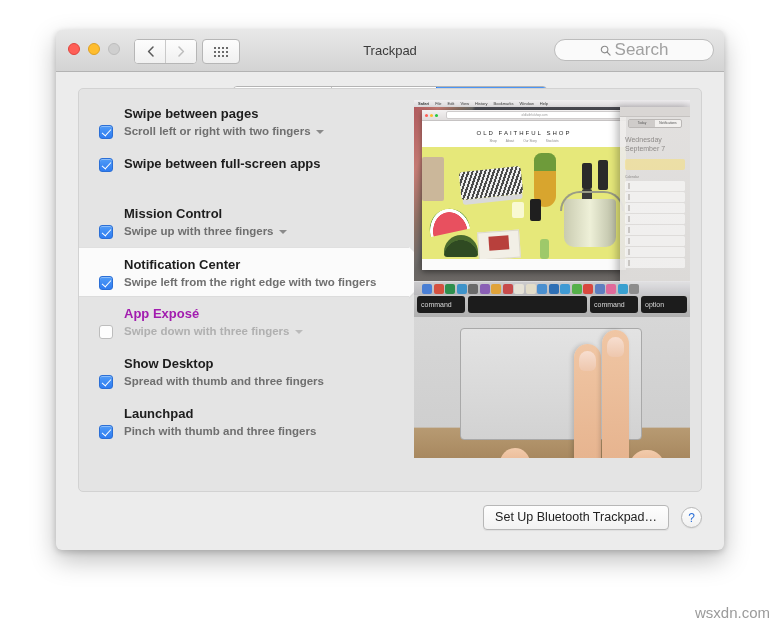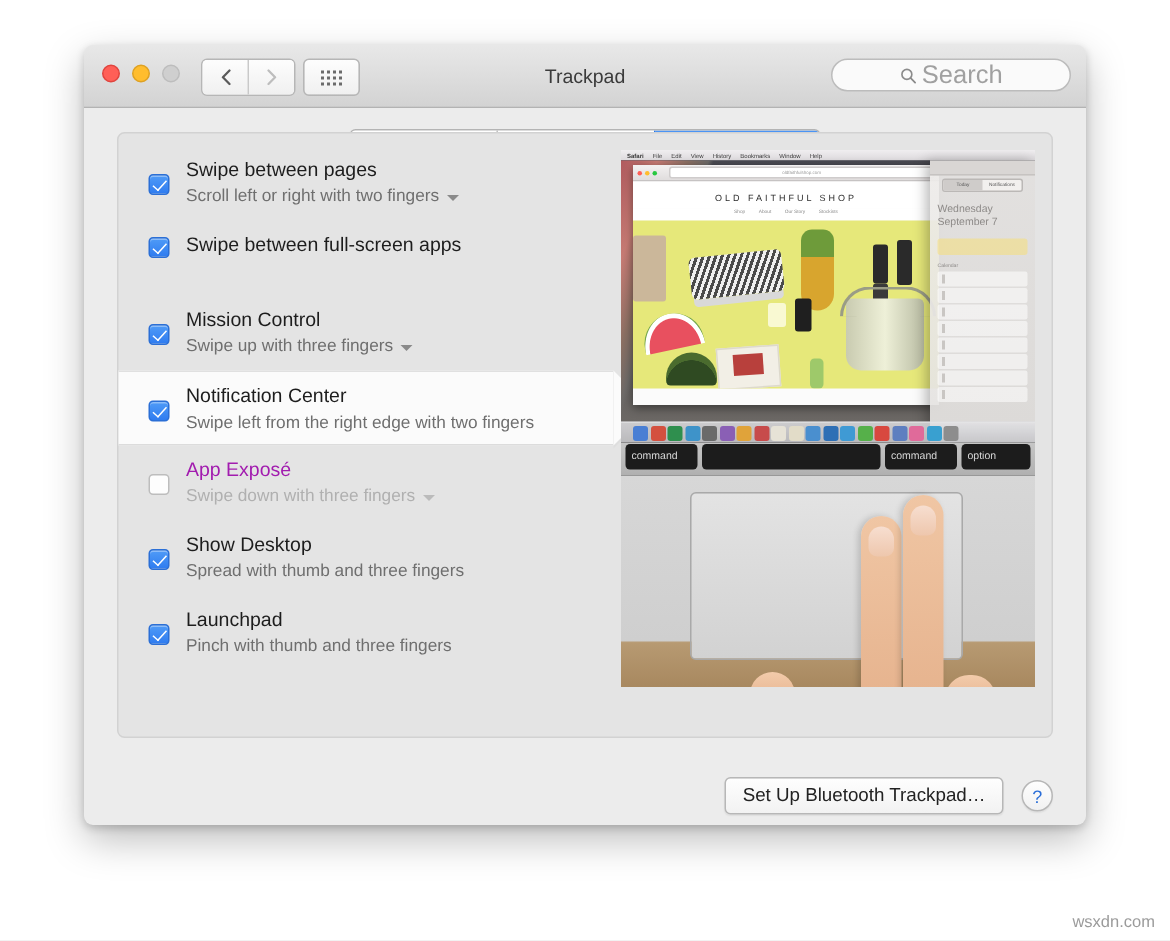--- a/index.html
+++ b/index.html
@@ -179,22 +179,23 @@
   .gesture-row {
     position: relative;
     display: flex;
     align-items: flex-start;
     height: 50px;
     padding-left: 20px;
     box-sizing: border-box;
   }
   .gesture-row .inner {
     display: flex;
-    align-items: center;
+    align-items: flex-end;
     padding-top: 7px;
+    font-weight: bold;
   }
   .gesture-row.selected {
     background: #fbfbfb;
     border-top: 1px solid #e0e0e0;
     border-bottom: 1px solid #dcdcdc;
   }
   .gesture-row.selected::after {
     content: "";
     position: absolute;
     right: -25px;
@@ -463,21 +464,21 @@
     border-radius: 16px 16px 0 0;
   }
   .thumb2 {
     position:absolute; left:216px; bottom:-18px; width:34px; height:26px;
     background: linear-gradient(to bottom,#f2cbab,#e3ab84);
     border-radius: 16px 16px 0 0;
   }
 
   
   #bottom-bar {
-    position:absolute; left:0; right:0; bottom:7px;
+    position:absolute; left:0; right:0; bottom:20px;
     display:flex; align-items:center; justify-content:flex-end;
     padding-right: 22px;
     gap: 12px;
     margin-left: 40px;
   }
   #bt-setup-button {
     font-size:12.5px; color:#222;
     background:linear-gradient(to bottom,#fefefe,#f2f2f2);
     border:1px solid #b7b7b7; border-radius:4px;
     padding:4px 11px 5px;
@@ -489,21 +490,21 @@
     background:linear-gradient(to bottom,#fefefe,#f1f1f1);
     border:1px solid #b7b7b7;
     color:#2a6ed8; font-size:12px;
     display:flex; align-items:center; justify-content:center;
     box-shadow:0 1px 1px rgba(0,0,0,0.06);
   }
 
   
   #watermark {
     position:absolute; right:10px; bottom:6px;
-    font-size:11px; color:#9b9b9b;
+    font-size:15px; color:#9b9b9b;
   }
 </style>
 </head>
 <body>
 
 <div id="prefs-window">
 
   <div id="titlebar">
     <div class="traffic-lights">
       <div class="light close"></div>

